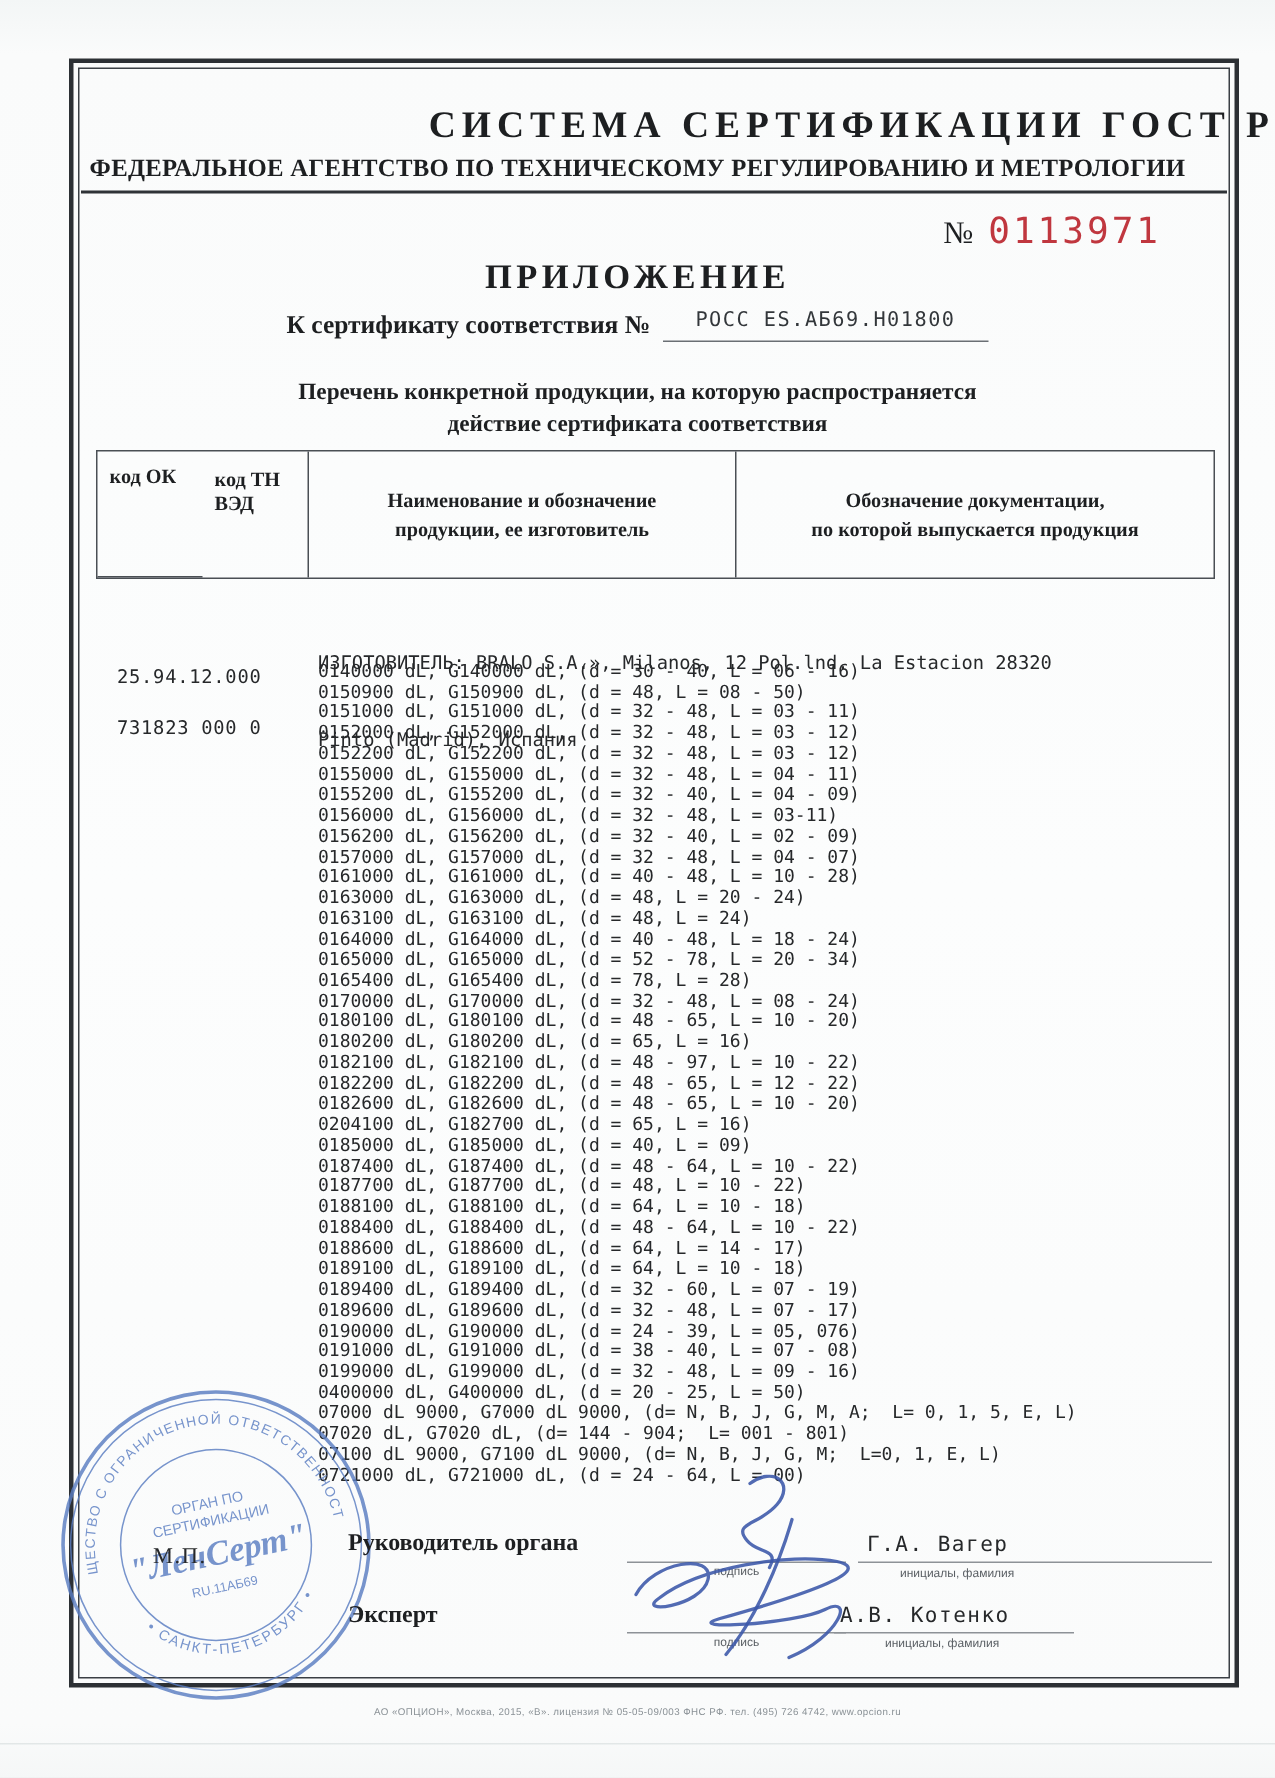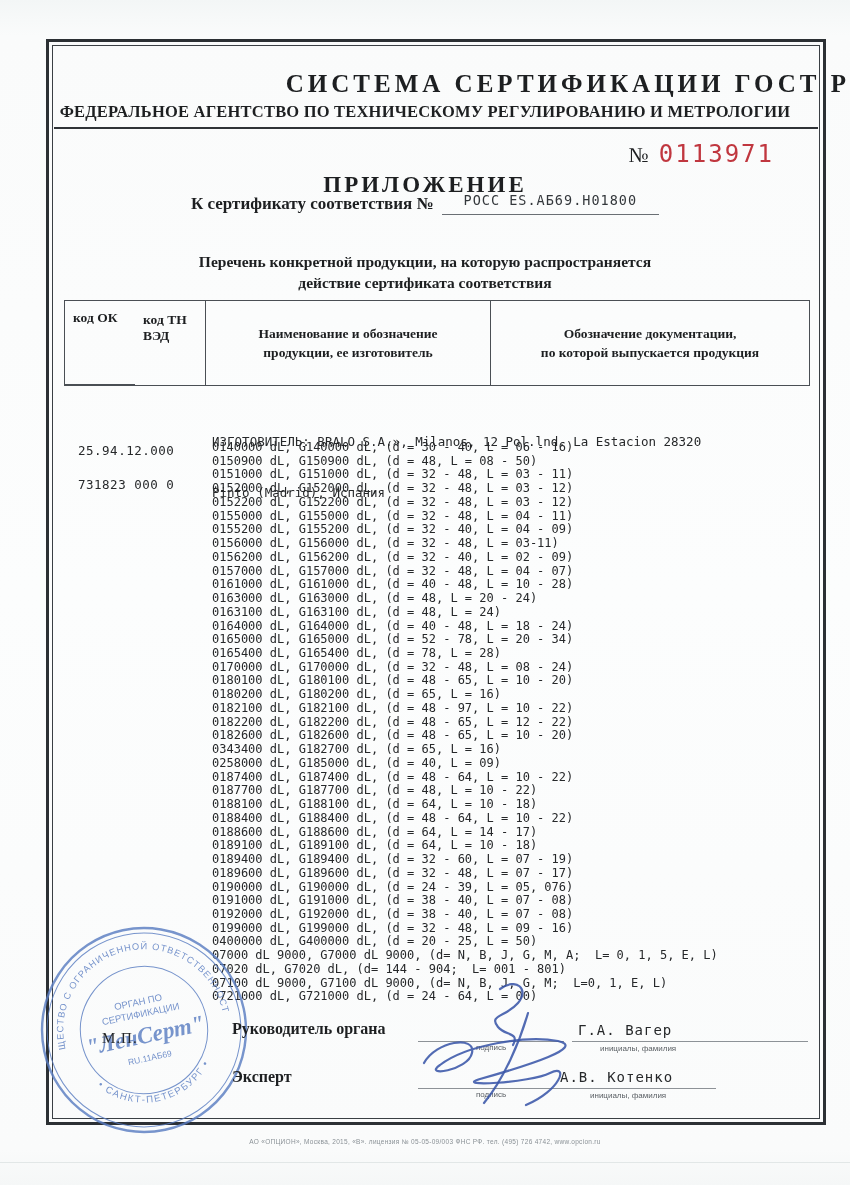--- a/index.html
+++ b/index.html
@@ -24,21 +24,21 @@
     font-size:16.5px;font-weight:bold;letter-spacing:.2px;}
 
   .form-number{position:absolute;right:76px;top:140px;display:flex;align-items:baseline;gap:10px;}
   .form-number .no-sign{font-size:21px;}
   .form-number .no-value{font-family:"DejaVu Sans Mono",monospace;font-size:24px;
     color:var(--accent-red,#c0373f);letter-spacing:2px;}
 
   .appendix-title{position:absolute;left:0;top:172px;width:100%;text-align:center;
     font-size:23px;font-weight:bold;letter-spacing:3px;}
 
-  .cert-ref{position:absolute;left:0;top:192px;width:100%;
+  .cert-ref{position:absolute;left:0;top:205px;width:100%;
     display:flex;justify-content:center;align-items:flex-end;gap:8px;text-align:center;}
   .cert-ref .label{font-size:17px;font-weight:bold;padding-bottom:1px;}
   .cert-ref .value{font-family:"DejaVu Sans Mono",monospace;font-size:13.5px;letter-spacing:1px;
     border-bottom:1.5px solid #6a6f74;padding:0 22px 6px 22px;color:#33373b;}
 
   .subtitle{position:absolute;left:0;width:100%;text-align:center;
     font-size:15.5px;font-weight:bold;}
   .subtitle.l1{top:253px;text-align:center;} .subtitle.l2{top:274px;}
 
   
@@ -161,33 +161,32 @@
       <div class="product-line">0163100 dL, G163100 dL, (d = 48, L = 24)</div>
       <div class="product-line">0164000 dL, G164000 dL, (d = 40 - 48, L = 18 - 24)</div>
       <div class="product-line">0165000 dL, G165000 dL, (d = 52 - 78, L = 20 - 34)</div>
       <div class="product-line">0165400 dL, G165400 dL, (d = 78, L = 28)</div>
       <div class="product-line">0170000 dL, G170000 dL, (d = 32 - 48, L = 08 - 24)</div>
       <div class="product-line">0180100 dL, G180100 dL, (d = 48 - 65, L = 10 - 20)</div>
       <div class="product-line">0180200 dL, G180200 dL, (d = 65, L = 16)</div>
       <div class="product-line">0182100 dL, G182100 dL, (d = 48 - 97, L = 10 - 22)</div>
       <div class="product-line">0182200 dL, G182200 dL, (d = 48 - 65, L = 12 - 22)</div>
       <div class="product-line">0182600 dL, G182600 dL, (d = 48 - 65, L = 10 - 20)</div>
-      <div class="product-line">0343400 dL, G182700 dL, (d = 65, L = 16)</div>
-      <div class="product-line">0258000 dL, G185000 dL, (d = 40, L = 09)</div>
+      <div class="product-line">0204100 dL, G182700 dL, (d = 65, L = 16)</div>
+      <div class="product-line">0185000 dL, G185000 dL, (d = 40, L = 09)</div>
       <div class="product-line">0187400 dL, G187400 dL, (d = 48 - 64, L = 10 - 22)</div>
       <div class="product-line">0187700 dL, G187700 dL, (d = 48, L = 10 - 22)</div>
       <div class="product-line">0188100 dL, G188100 dL, (d = 64, L = 10 - 18)</div>
       <div class="product-line">0188400 dL, G188400 dL, (d = 48 - 64, L = 10 - 22)</div>
       <div class="product-line">0188600 dL, G188600 dL, (d = 64, L = 14 - 17)</div>
       <div class="product-line">0189100 dL, G189100 dL, (d = 64, L = 10 - 18)</div>
       <div class="product-line">0189400 dL, G189400 dL, (d = 32 - 60, L = 07 - 19)</div>
       <div class="product-line">0189600 dL, G189600 dL, (d = 32 - 48, L = 07 - 17)</div>
       <div class="product-line">0190000 dL, G190000 dL, (d = 24 - 39, L = 05, 076)</div>
       <div class="product-line">0191000 dL, G191000 dL, (d = 38 - 40, L = 07 - 08)</div>
-      <div class="product-line">0192000 dL, G192000 dL, (d = 38 - 40, L = 07 - 08)</div>
       <div class="product-line">0199000 dL, G199000 dL, (d = 32 - 48, L = 09 - 16)</div>
       <div class="product-line">0400000 dL, G400000 dL, (d = 20 - 25, L = 50)</div>
       <div class="product-line">07000 dL 9000, G7000 dL 9000, (d= N, B, J, G, M, A;  L= 0, 1, 5, E, L)</div>
       <div class="product-line">07020 dL, G7020 dL, (d= 144 - 904;  L= 001 - 801)</div>
       <div class="product-line">07100 dL 9000, G7100 dL 9000, (d= N, B, J, G, M;  L=0, 1, E, L)</div>
       <div class="product-line">0721000 dL, G721000 dL, (d = 24 - 64, L = 00)</div>
     </div>
 
   <svg class="stamp" viewBox="0 0 210 210" aria-hidden="true">
     <defs>

